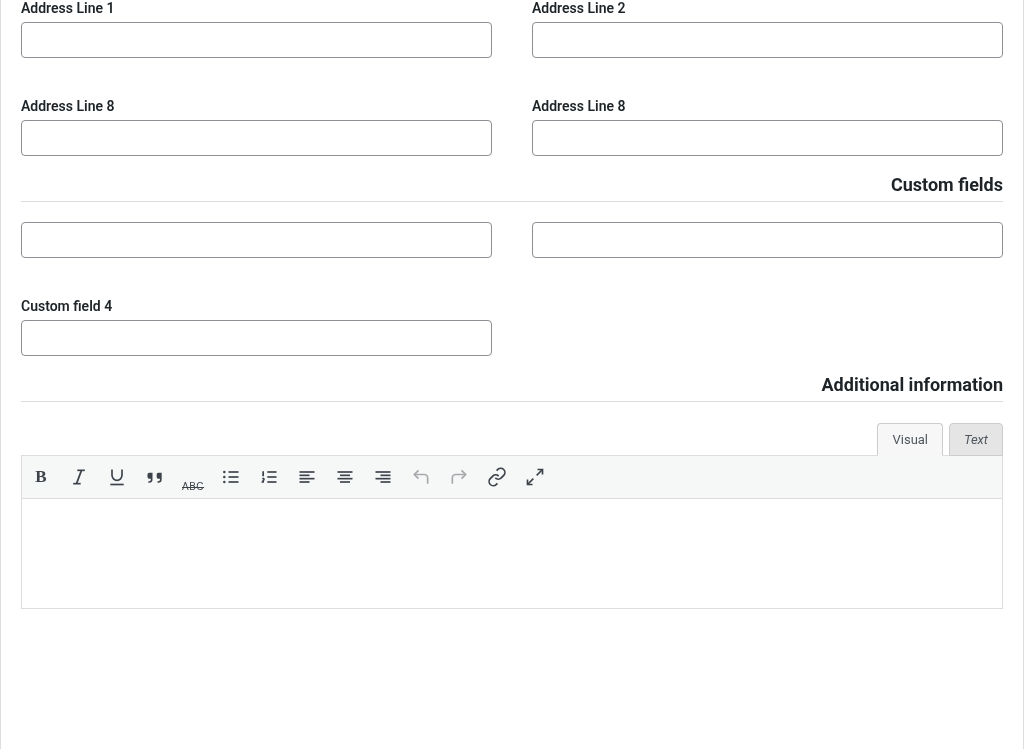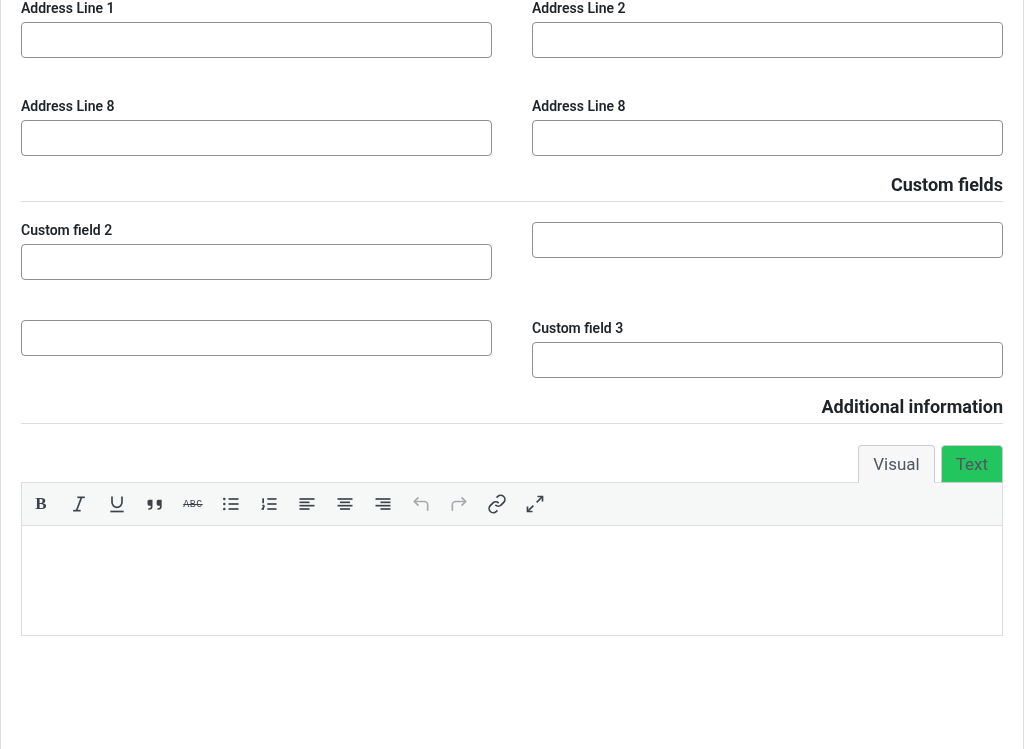--- a/index.html
+++ b/index.html
@@ -56,52 +56,52 @@
   .editor-wrap { margin-top: 14px; }
   .editor-tabs {
     display: flex;
     justify-content: flex-end;
     gap: 6px;
   }
   .editor-tab {
     position: relative;
     bottom: -1px;
     padding: 8px 14px;
-    font-size: 17px;
+    font-size: 13px;
     font-weight: 400;
     border: 1px solid #ccc;
     border-top-left-radius: 4px;
     border-top-right-radius: 4px;
     cursor: pointer;
     user-select: none;
     color: #50575e;
   }
   .editor-tab.active { background: #f7f7f7; border-bottom-color: #f7f7f7; }
-  .editor-tab.inactive { background: #22c55e; }
+  .editor-tab.inactive { background: #e5e5e5; font-style: italic; }
   .editor-toolbar {
     display: flex;
     align-items: center;
     gap: 8px;
     padding: 6px 4px;
     background: #f6f7f7;
     border: 1px solid #ddd;
   }
   .tb-btn {
     width: 30px; height: 30px;
     display: inline-flex;
     align-items: center; justify-content: center;
     cursor: pointer;
     color: #3c434a;
     border-radius: 3px;
     user-select: none;
   }
   .tb-btn.dim { color: #a7aaad; }
   .tb-btn svg { width: 20px; height: 20px; display: block; }
   .tb-bold  { font-weight: 800; font-family: Georgia, serif; font-size: 17px; }
-  .tb-str   { font-family: Liberation Mono, monospace; font-size: 10px; letter-spacing: .5px; text-align: center; }
+  .tb-str   { font-family: Liberation Sans, sans-serif; font-size: 10px; letter-spacing: .5px; text-align: center; align-items: flex-end; }
   .editor-body {
     border: 1px solid #ddd;
     border-top: none;
     min-height: 110px;
     padding: 10px;
     background: #fff;
   }
 </style>
 </head>
 <body>
@@ -125,31 +125,27 @@
       <label class="field-label">Address Line 8</label>
       <input class="text-input" type="text" value="" style="">
     </div>
   </div>
 
   <div class="section-title">Custom fields</div>
   <hr class="section-rule">
 
   <div class="two-col">
     <div class="field-group">
-      <label class="field-label">Custom field 2</label>
-      <input class="text-input" type="text" value="" style="">
-    </div>
-    <div class="field-group">
-      <input class="text-input" type="text" value="" style="">
-    </div>
-    <div class="field-group">
-      <input class="text-input" type="text" value="" style="">
-    </div>
-    <div class="field-group">
-      <label class="field-label">Custom field 3</label>
+      <input class="text-input" type="text" value="" style="">
+    </div>
+    <div class="field-group">
+      <input class="text-input" type="text" value="" style="">
+    </div>
+    <div class="field-group">
+      <label class="field-label">Custom field 4</label>
       <input class="text-input" type="text" value="" style="">
     </div>
   </div>
 
   <div class="section-title">Additional information</div>
   <hr class="section-rule">
 
   <div class="editor-wrap">
     <div class="editor-tabs">
       <div class="editor-tab active">Visual</div>

